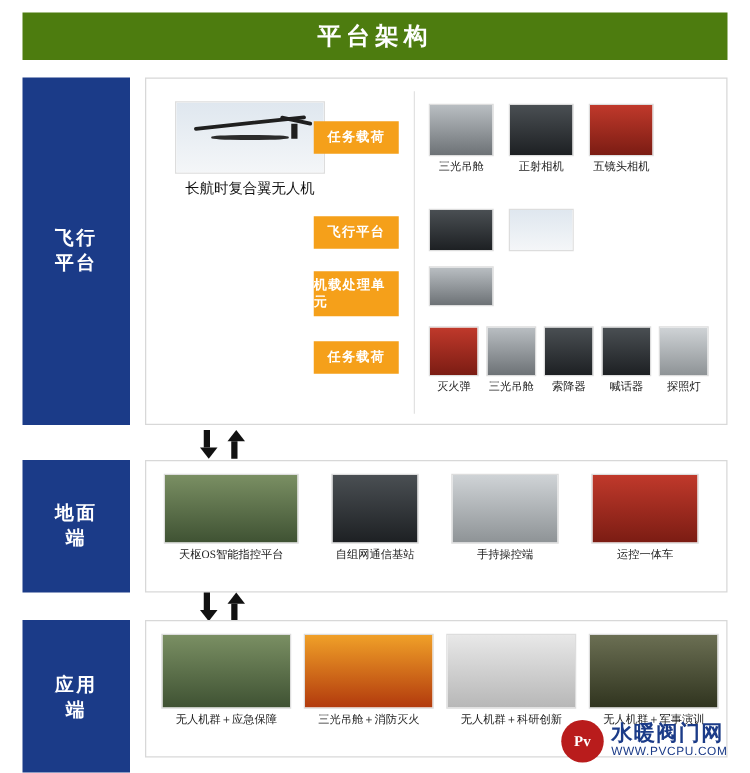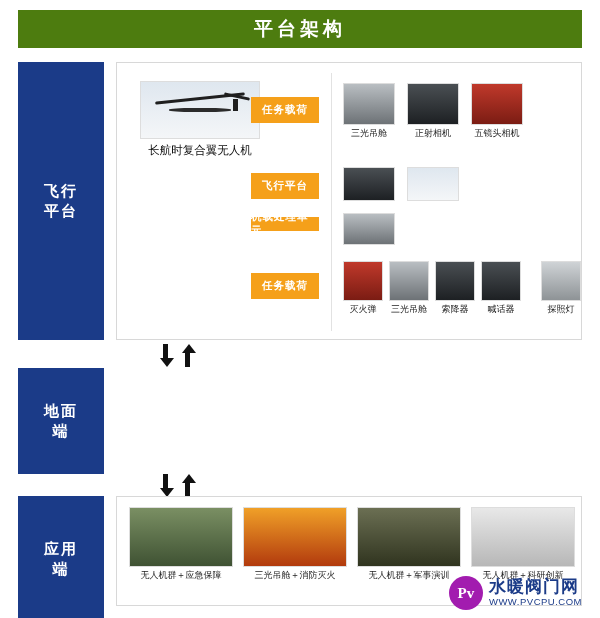--- a/index.html
+++ b/index.html
@@ -109,21 +109,21 @@
   .mr-prop { position:absolute; height:4px; background:#2a2a2a; border-radius:2px; }
   .mr-leg { position:absolute; width:4px; background:#cfcfcf; }
 
   
   .watermark {
     position:absolute; right:18px; bottom:8px;
     display:flex; align-items:center; gap:6px;
   }
   .wm-logo {
     width:34px; height:34px; border-radius:50%;
-    background:#a21caf; color:#fff; font-weight:bold; font-size:15px;
+    background:#b91c1c; color:#fff; font-weight:bold; font-size:12px;
     display:flex; align-items:center; justify-content:center;
     font-family:"Liberation Serif", serif;
   }
   .wm-text { line-height:1.1; }
   .wm-main { color:#1b3b88; font-size:17px; font-weight:bold; letter-spacing:1px; }
   .wm-sub { color:#1b3b88; font-size:9.5px; letter-spacing:.5px; }
 </style>
 </head>
 <body>
 
@@ -191,21 +191,21 @@
         <div class="cap"></div>
       </div>
       <div class="item">
         <div class="thumb" style="width:52px;height:34px;">
             <div class="ph sky"></div>
           </div>
         <div class="cap"></div>
       </div>
     </div>
 
-    <div class="tag" style="position:absolute;left:134px;top:154px;width:68px;height:14px;">
+    <div class="tag" style="position:absolute;left:134px;top:154px;width:68px;height:36px;">
       <span>机载处理单元</span>
     </div>
     <div class="row-items" style="left:226px; top:150px;">
       <div class="item">
         <div class="thumb" style="width:52px;height:32px;">
             <div class="ph metal"></div>
           </div>
         <div class="cap"></div>
       </div>
     </div>
@@ -226,21 +226,21 @@
             <div class="ph metal"></div>
           </div>
         <div class="cap">三光吊舱</div>
       </div>
       <div class="item" style="margin-right:6px;">
         <div class="thumb" style="width:40px;height:40px;">
             <div class="ph dark"></div>
           </div>
         <div class="cap">索降器</div>
       </div>
-      <div class="item" style="margin-right:20px;">
+      <div class="item" style="margin-right:6px;">
         <div class="thumb" style="width:40px;height:40px;">
             <div class="ph dark"></div>
           </div>
         <div class="cap">喊话器</div>
       </div>
       <div class="item" style="margin-right:0;">
         <div class="thumb" style="width:40px;height:40px;">
             <div class="ph grey"></div>
           </div>
         <div class="cap">探照灯</div>
@@ -257,20 +257,48 @@
     <div class="arrow up" id="arr-up">
       <div class="head"></div>
         <div class="stem"></div>
     </div>
   </div>
 
   <div class="side-label" id="sec-ground-label">
     <span>地面端</span>
   </div>
 
+  <div class="panel" id="sec-ground-panel">
+    <div style="position:absolute;left:14px;top:10px;display:flex;gap:26px;">
+      <div class="item">
+        <div class="thumb" style="width:108px;height:56px;">
+            <div class="ph field"></div>
+          </div>
+        <div class="cap">天枢OS智能指控平台</div>
+      </div>
+      <div class="item">
+        <div class="thumb" style="width:70px;height:56px;">
+            <div class="ph dark"></div>
+          </div>
+        <div class="cap">自组网通信基站</div>
+      </div>
+      <div class="item">
+        <div class="thumb" style="width:86px;height:56px;">
+            <div class="ph grey"></div>
+          </div>
+        <div class="cap">手持操控端</div>
+      </div>
+      <div class="item">
+        <div class="thumb" style="width:86px;height:56px;">
+            <div class="ph red"></div>
+          </div>
+        <div class="cap">运控一体车</div>
+      </div>
+    </div>
+  </div>
 
   <div class="arrows" id="arrows-2">
     <div class="arrow down" style="left:0px;">
       <div class="stem"></div>
         <div class="head"></div>
     </div>
     <div class="arrow up" style="left:22px;">
       <div class="head"></div>
         <div class="stem"></div>
     </div>
@@ -289,29 +317,29 @@
         <div class="cap">无人机群＋应急保障</div>
       </div>
       <div class="item">
         <div class="thumb" style="width:104px;height:60px;">
             <div class="ph fire"></div>
           </div>
         <div class="cap">三光吊舱＋消防灭火</div>
       </div>
       <div class="item">
         <div class="thumb" style="width:104px;height:60px;">
+            <div class="ph desk"></div>
+          </div>
+        <div class="cap">无人机群＋科研创新</div>
+      </div>
+      <div class="item">
+        <div class="thumb" style="width:104px;height:60px;">
             <div class="ph mil"></div>
           </div>
         <div class="cap">无人机群＋军事演训</div>
-      </div>
-      <div class="item">
-        <div class="thumb" style="width:104px;height:60px;">
-            <div class="ph desk"></div>
-          </div>
-        <div class="cap">无人机群＋科研创新</div>
       </div>
     </div>
   </div>
 
   <div class="watermark">
     <div class="wm-logo">Pv</div>
     <div class="wm-text">
       <div class="wm-main">水暖阀门网</div>
       <div class="wm-sub">WWW.PVCPU.COM</div>
     </div>

